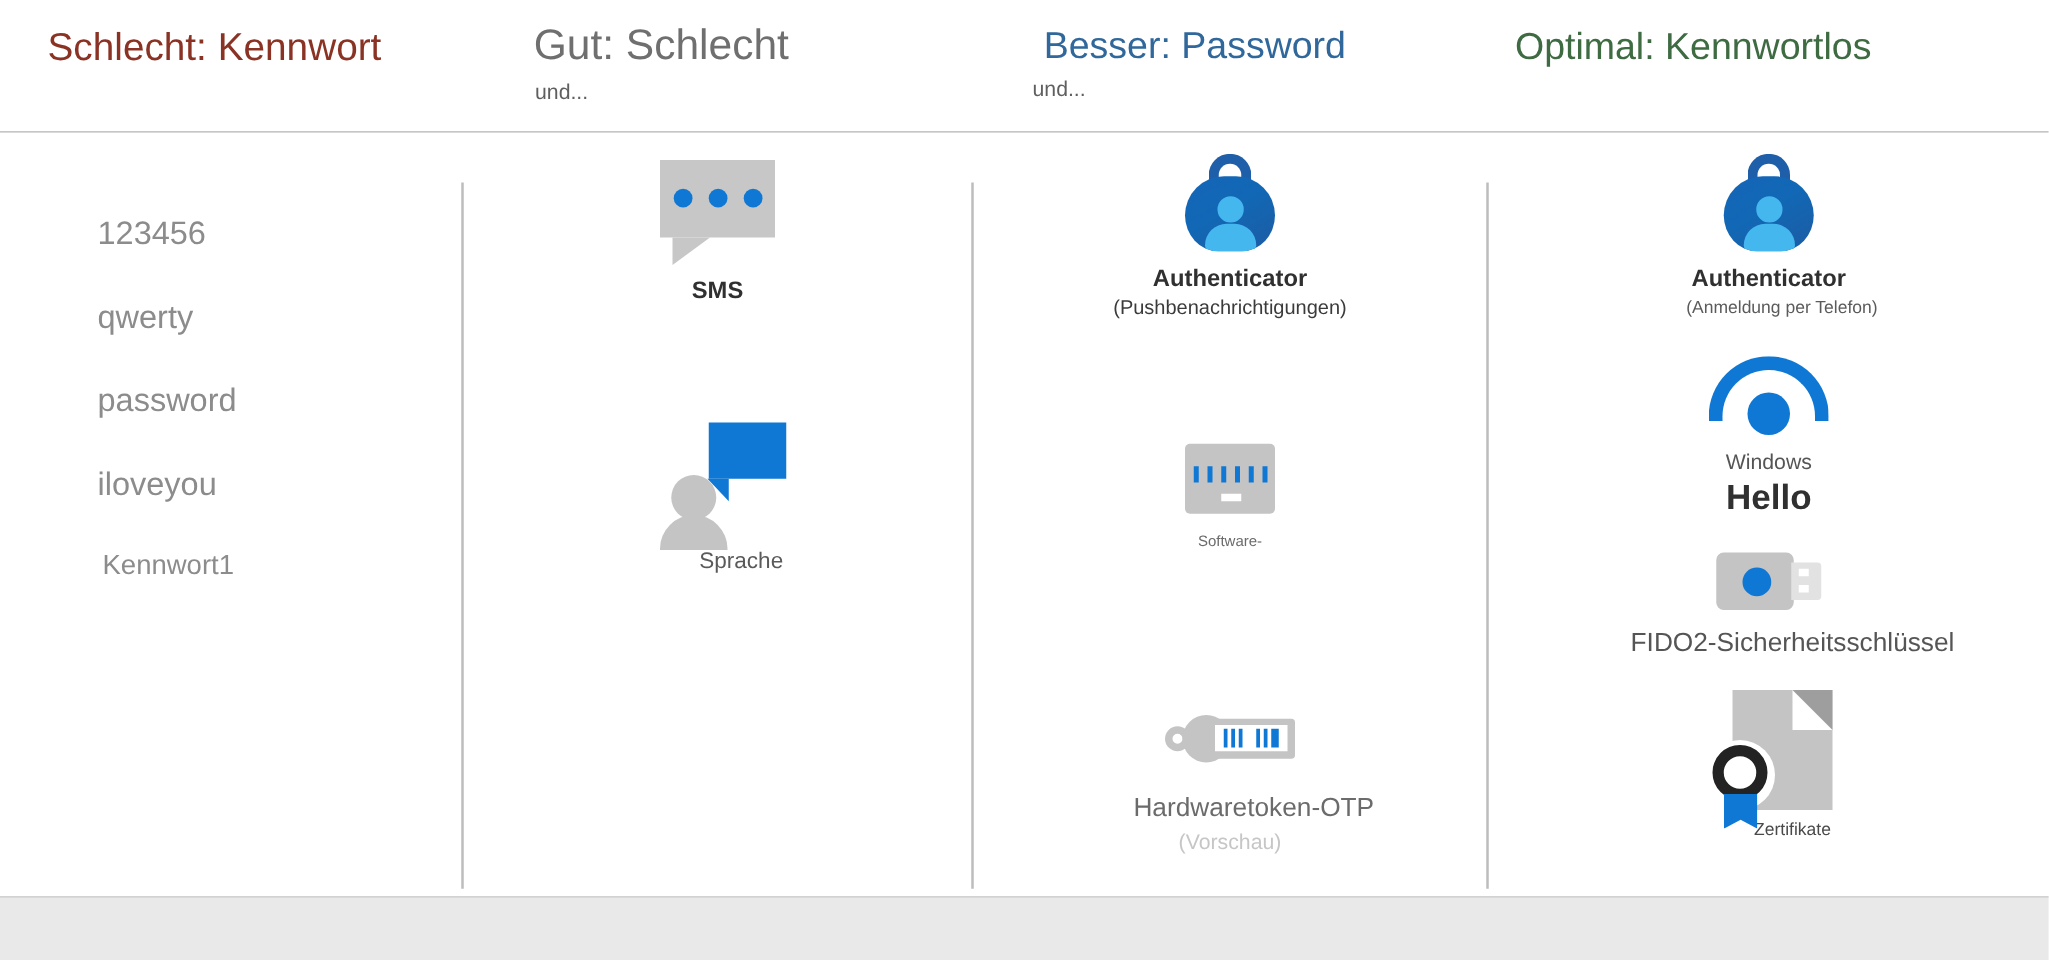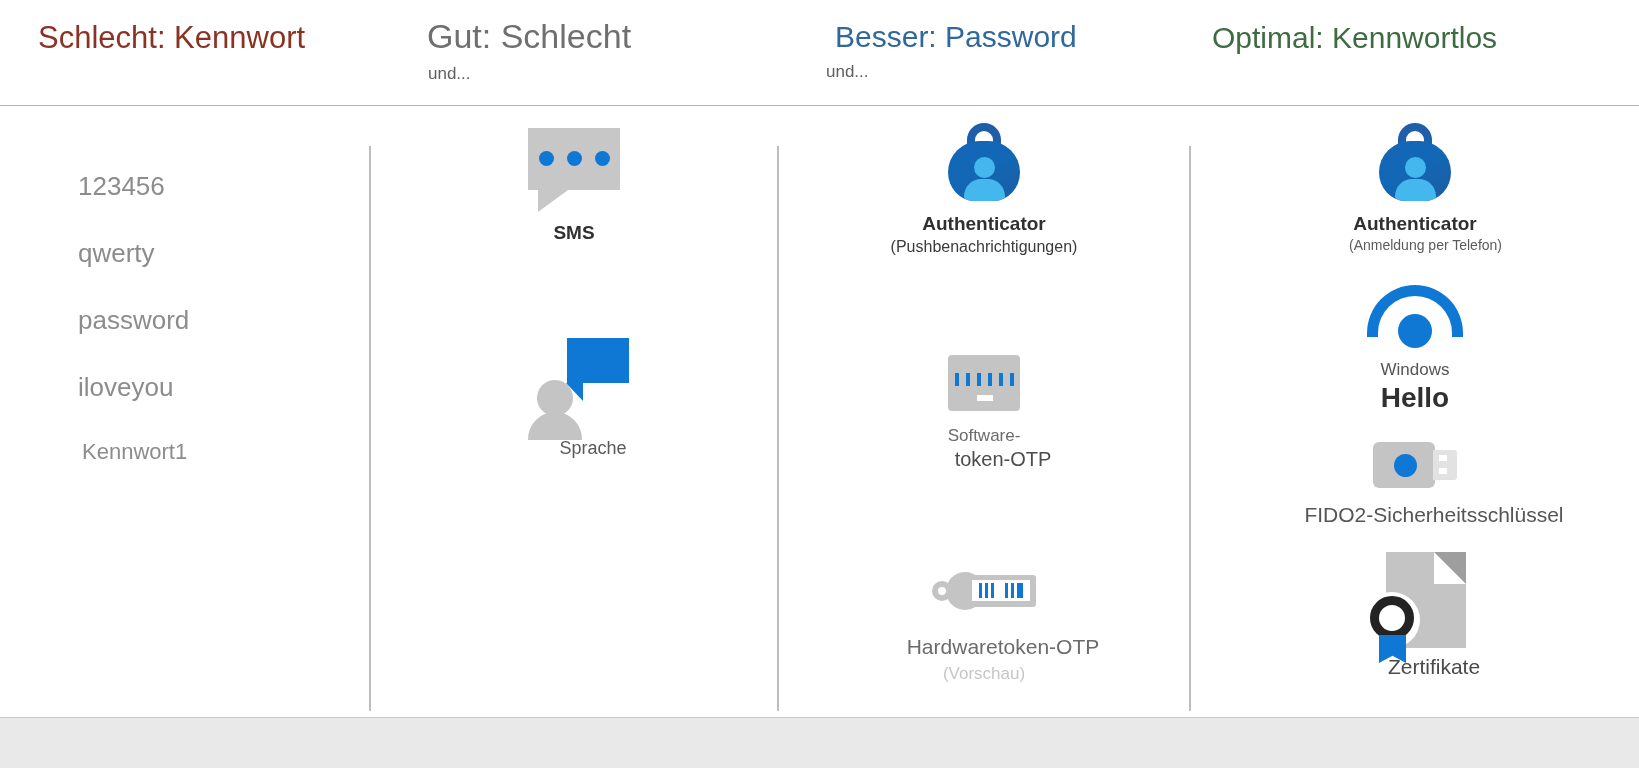--- a/index.html
+++ b/index.html
@@ -57,21 +57,21 @@
   .pw.small{font-size:22px;margin-left:4px;}
 
   
   .item{position:absolute;text-align:center;}
   .icon{position:relative;margin:0 auto;}
   .lbl{font-size:19px;color:#303030;font-weight:bold;line-height:1.15;}
   .lbl.reg{font-weight:normal;color:#5a5a5a;margin-left:38px;}
   .sub{font-size:16px;color:#3b3b3b;line-height:1.2;margin-top:2px;}
   .sub.lite{color:#5b5b5b;padding-left:21px;}
   .sub.vorschau{color:#c6c6c6;font-size:17px;margin-top:5px;}
-  .two-line{font-size:17px;color:#6b6b6b;line-height:1.35;}
+  .two-line{font-size:12px;color:#6b6b6b;line-height:1.35;}
 
   
   .sms-ic{width:92px;height:80px;}
   .sms-body{position:absolute;left:0;top:0;width:92px;height:62px;background:#c7c7c7;}
   .sms-tail{position:absolute;left:10px;top:62px;width:0;height:0;
             border-left:0 solid transparent;border-top:22px solid #c7c7c7;border-right:30px solid transparent;}
   .sms-dots{position:absolute;left:0;top:23px;width:92px;display:flex;justify-content:center;gap:13px;}
   .sms-dots i{display:block;width:15px;height:15px;border-radius:50%;background:#0f78d4;}
 
   
@@ -227,21 +227,20 @@
             <i></i>
             <i></i>
             <i></i>
             <i></i>
             <i></i>
             <i></i>
           </div>
         <div class="swt-slot"></div>
       </div>
       <div class="two-line" style="margin-top:14px;">Software-</div>
-      <div class="lbl reg" style="font-size:20px;color:#4c4c4c;">token-OTP</div>
     </div>
 
     <div class="item" style="left:0;top:477px;width:410px;">
       <div class="icon hwt-ic">
         <div class="hwt-ring"></div>
         <div class="hwt-knob"></div>
         <div class="hwt-body"></div>
         <div class="hwt-disp"></div>
         <div class="hwt-bars">
             <i></i>
@@ -296,21 +295,21 @@
     </div>
 
     <div class="item" style="left:0;top:462px;width:448px;">
       <div class="icon cer-ic">
         <div class="cer-doc"></div>
         <div class="cer-fold"></div>
         <div class="cer-halo"></div>
         <div class="cer-seal"></div>
         <div class="cer-rib"></div>
       </div>
-      <div class="lbl reg" style="margin-top:7px;font-size:21px;color:#4a4a4a;">Zertifikate</div>
+      <div class="lbl reg" style="margin-top:7px;font-size:14px;color:#4a4a4a;">Zertifikate</div>
     </div>
 
   </div>
 
   <div class="bottombar">
     <div class="edge"></div>
   </div>
 
 </div>
 

